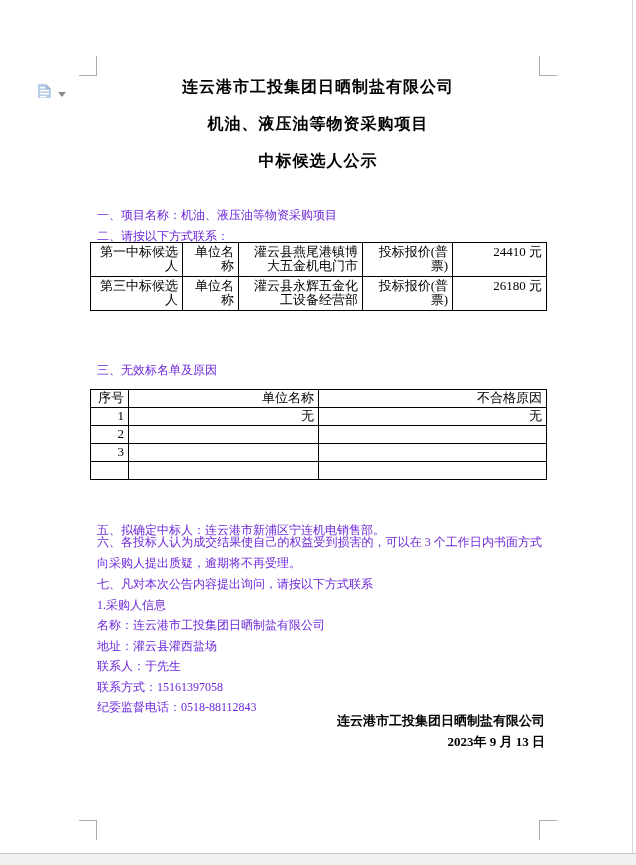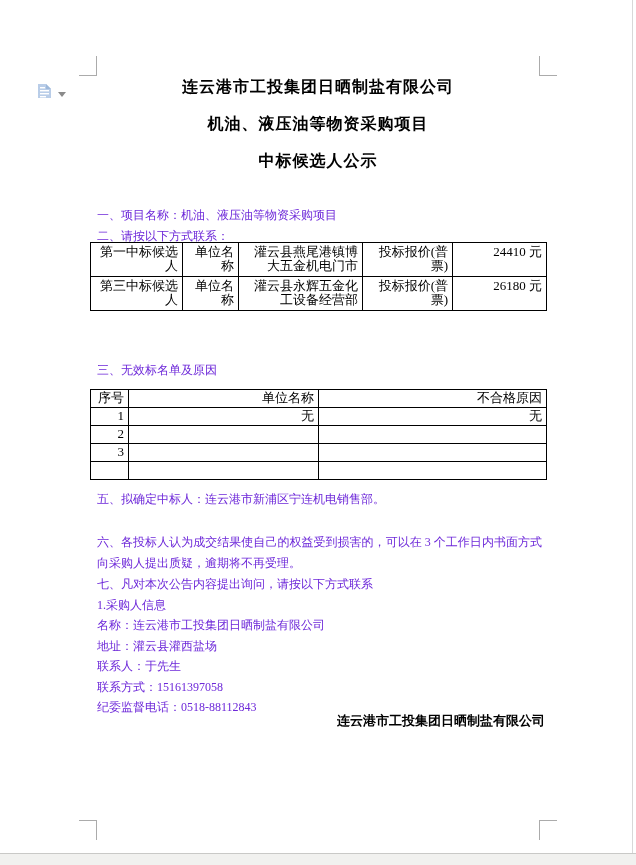--- a/index.html
+++ b/index.html
@@ -133,27 +133,28 @@
       <td></td>
     </tr>
     <tr>
       <td></td>
       <td></td>
       <td></td>
     </tr>
   </tbody>
     </table>
 
-  <div class="para" style="top:490px">五、拟确定中标人：连云港市新浦区宁连机电销售部。</div>
+  <div class="para" style="top:521px">五、拟确定中标人：连云港市新浦区宁连机电销售部。</div>
   <div class="para" style="top:532px; line-height:21px; text-align:justify;">六、各投标人认为成交结果使自己的权益受到损害的，可以在 3 个工作日内书面方式向采购人提出质疑，逾期将不再受理。</div>
   <div class="para" style="top:575px">七、凡对本次公告内容提出询问，请按以下方式联系</div>
   <div class="para" style="top:596px">1.采购人信息</div>
   <div class="para" style="top:616px">名称：连云港市工投集团日晒制盐有限公司</div>
   <div class="para" style="top:637px">地址：灌云县灌西盐场</div>
   <div class="para" style="top:657px">联系人：于先生</div>
   <div class="para" style="top:678px">联系方式：15161397058</div>
   <div class="para" style="top:698px">纪委监督电话：0518-88112843</div>
 
   <div class="sig-block">
     <div class="sig-line">连云港市工投集团日晒制盐有限公司</div>
+    <div class="sig-line">2023年 9 月 13 日</div>
   </div>
 
 </div>
 
 </body></html>

